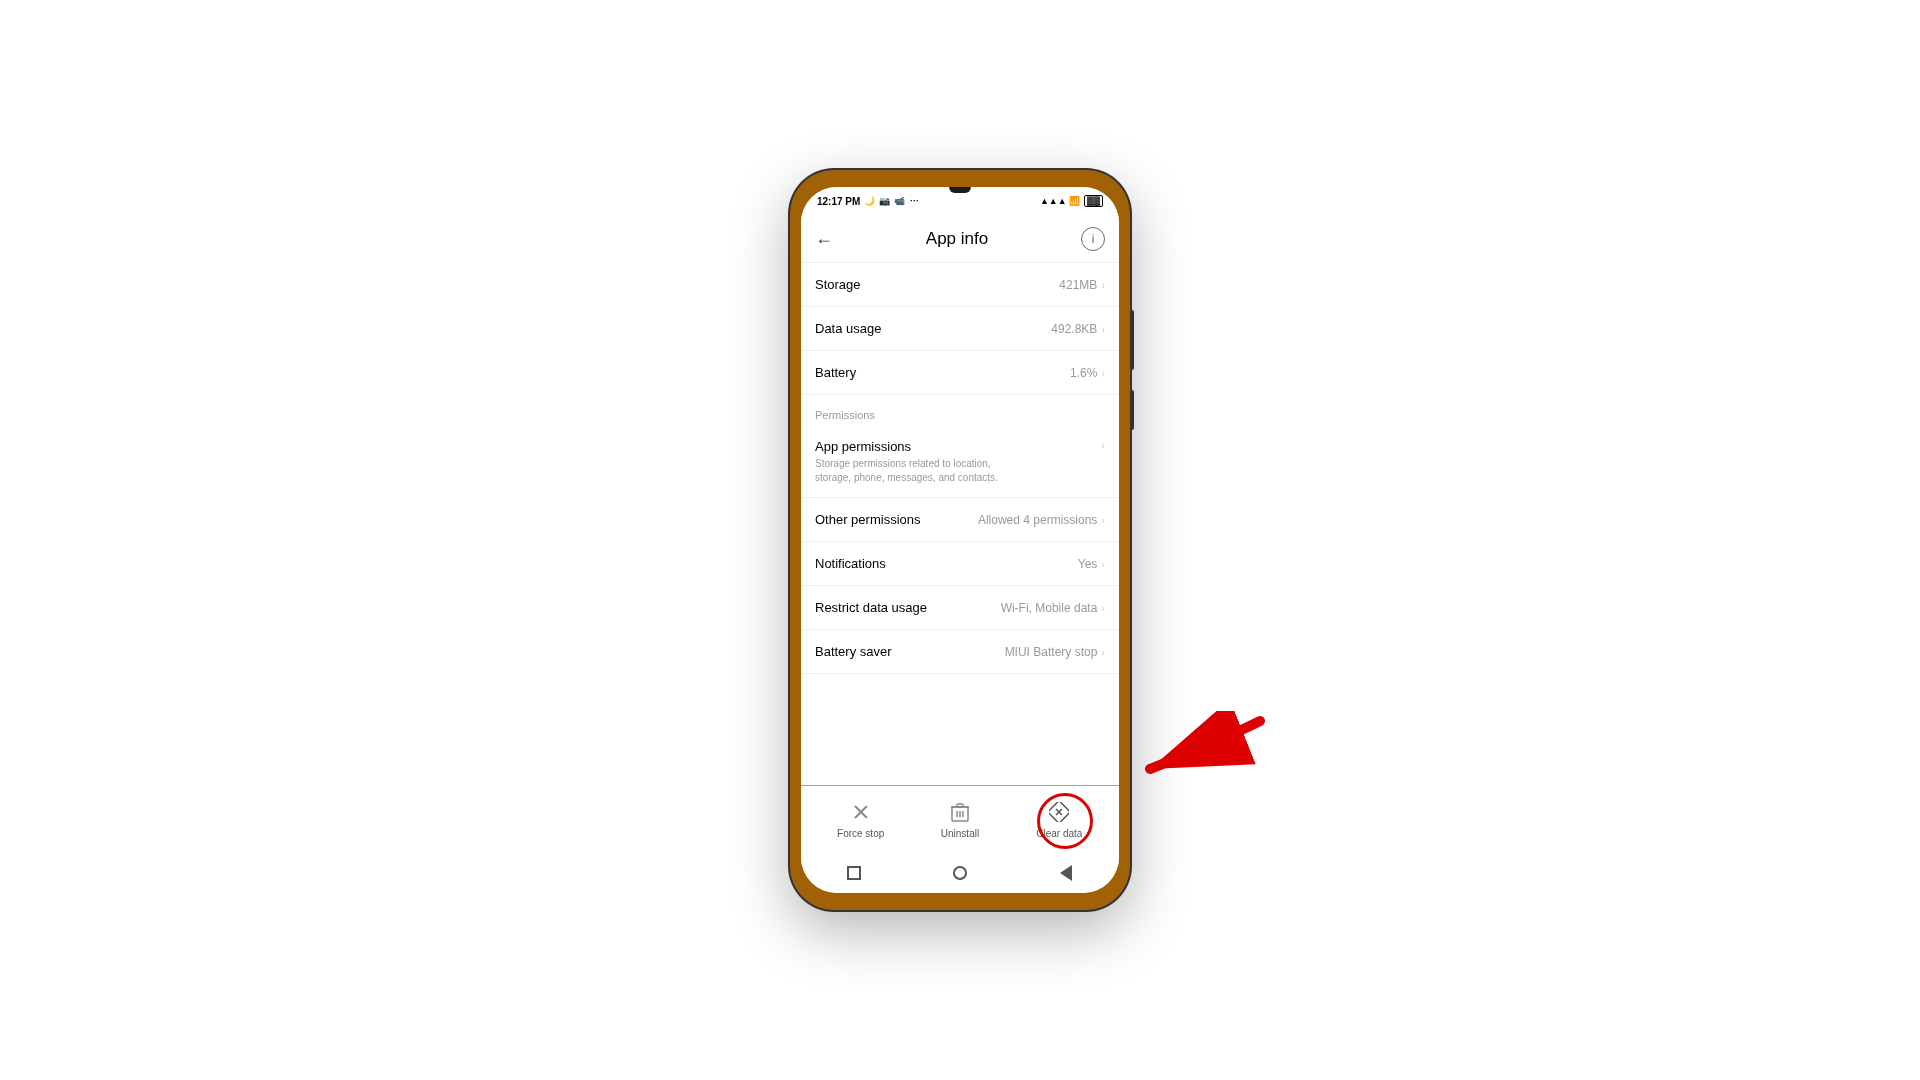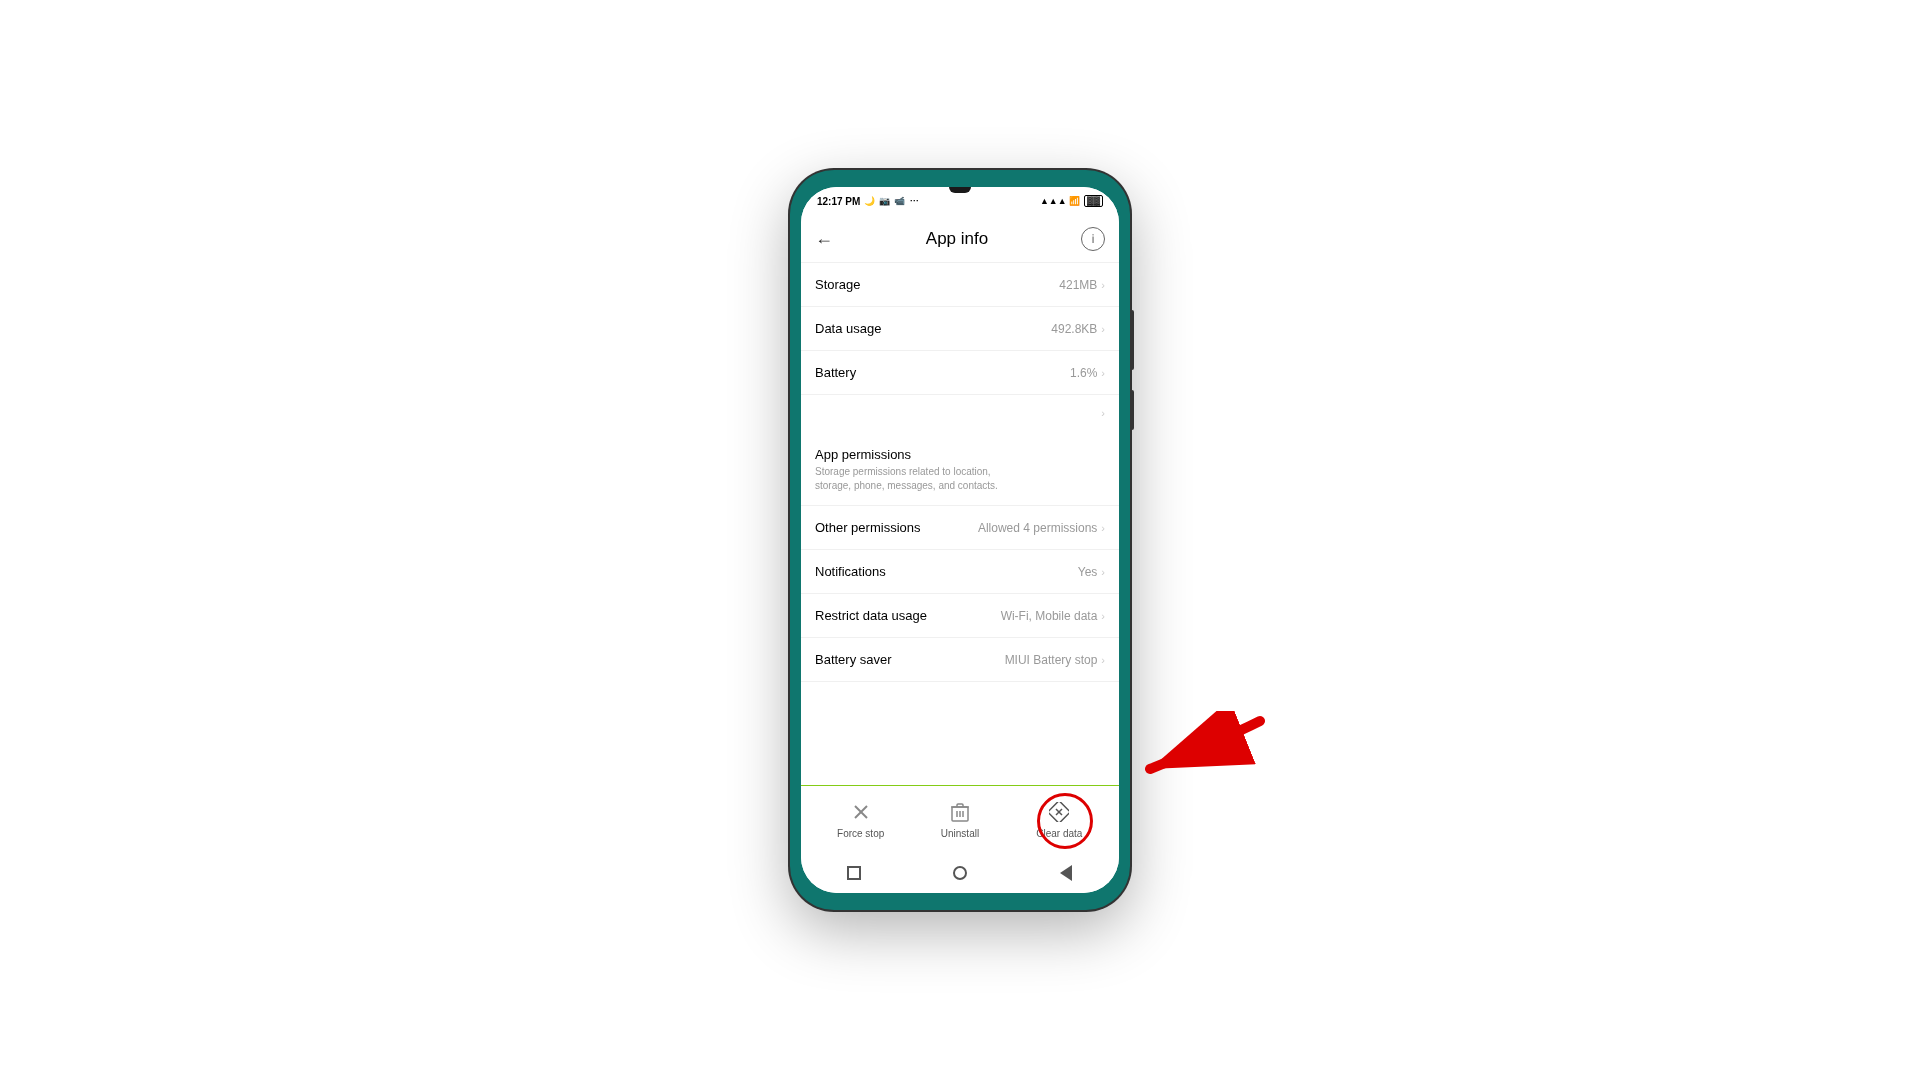--- a/index.html
+++ b/index.html
@@ -20,21 +20,21 @@
       display: flex;
       justify-content: center;
       align-items: center;
     }
 
     
     .phone {
       position: relative;
       width: 340px;
       height: 740px;
-      background: #0f766e;
+      background: #a16207;
       border-radius: 44px;
       box-shadow: 0 0 0 2px #333, 0 20px 60px rgba(0,0,0,0.3);
       display: flex;
       flex-direction: column;
       align-items: center;
       overflow: visible;
     }
 
     
     .phone::before {
@@ -200,21 +200,20 @@
       display: flex;
       align-items: flex-start;
       justify-content: space-between;
       padding: 12px 14px;
       border-bottom: 1px solid #f0f0f0;
       cursor: pointer;
     }
 
     .list-row-multi-left {
       flex: 1;
-      margin-top: 40px;
     }
 
     .list-row-multi-title {
       font-size: 13px;
       font-weight: 500;
       color: #000;
       margin-bottom: 3px;
     }
 
     .list-row-multi-sub {
@@ -379,20 +378,23 @@
         </div>
 
         <div class="list-row">
           <span class="list-row-label">Battery</span>
           <div class="list-row-value">
             <span>1.6%</span>
             <span class="chevron">›</span>
           </div>
         </div>
 
+        <div class="section-header">
+          <span>Permissions</span>
+        </div>
 
 
         <div class="list-row-multi">
           <div class="list-row-multi-left">
             <div class="list-row-multi-title">App permissions</div>
             <div class="list-row-multi-sub">Storage permissions related to location, storage, phone, messages, and contacts.</div>
           </div>
           <span class="chevron">›</span>
         </div>
 

